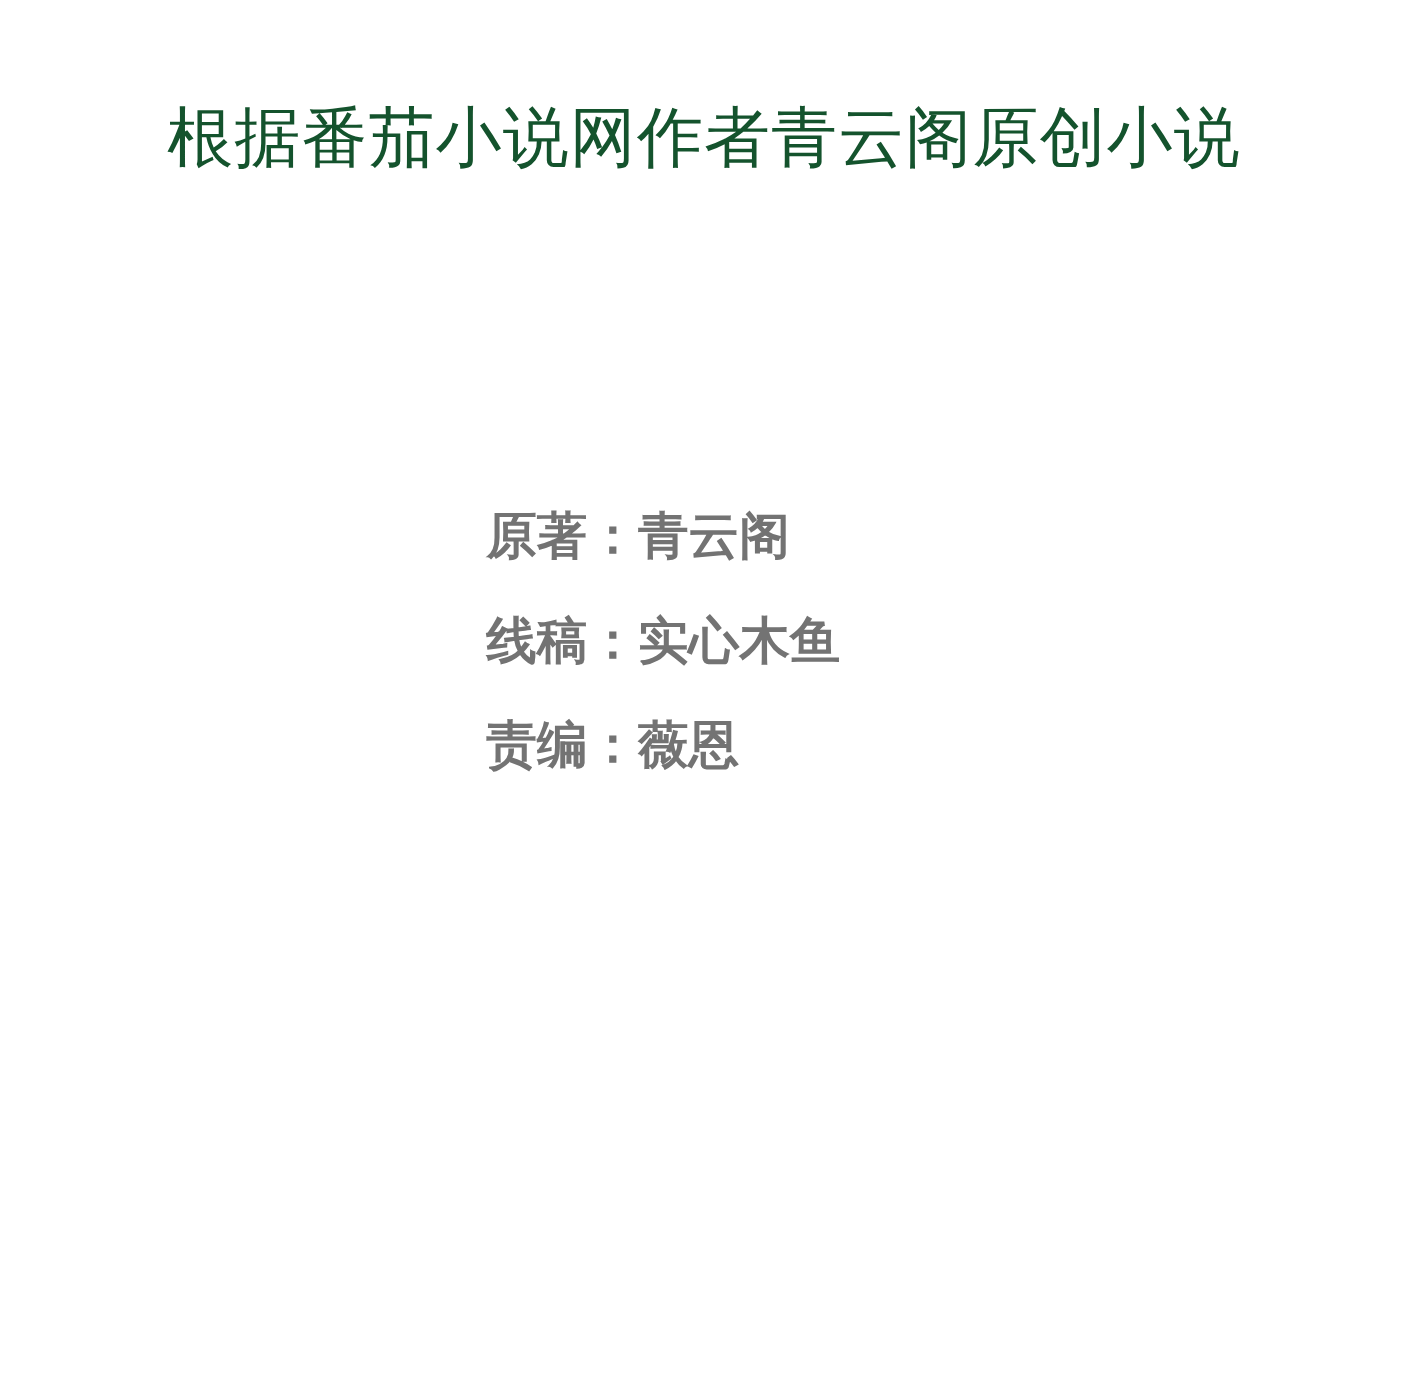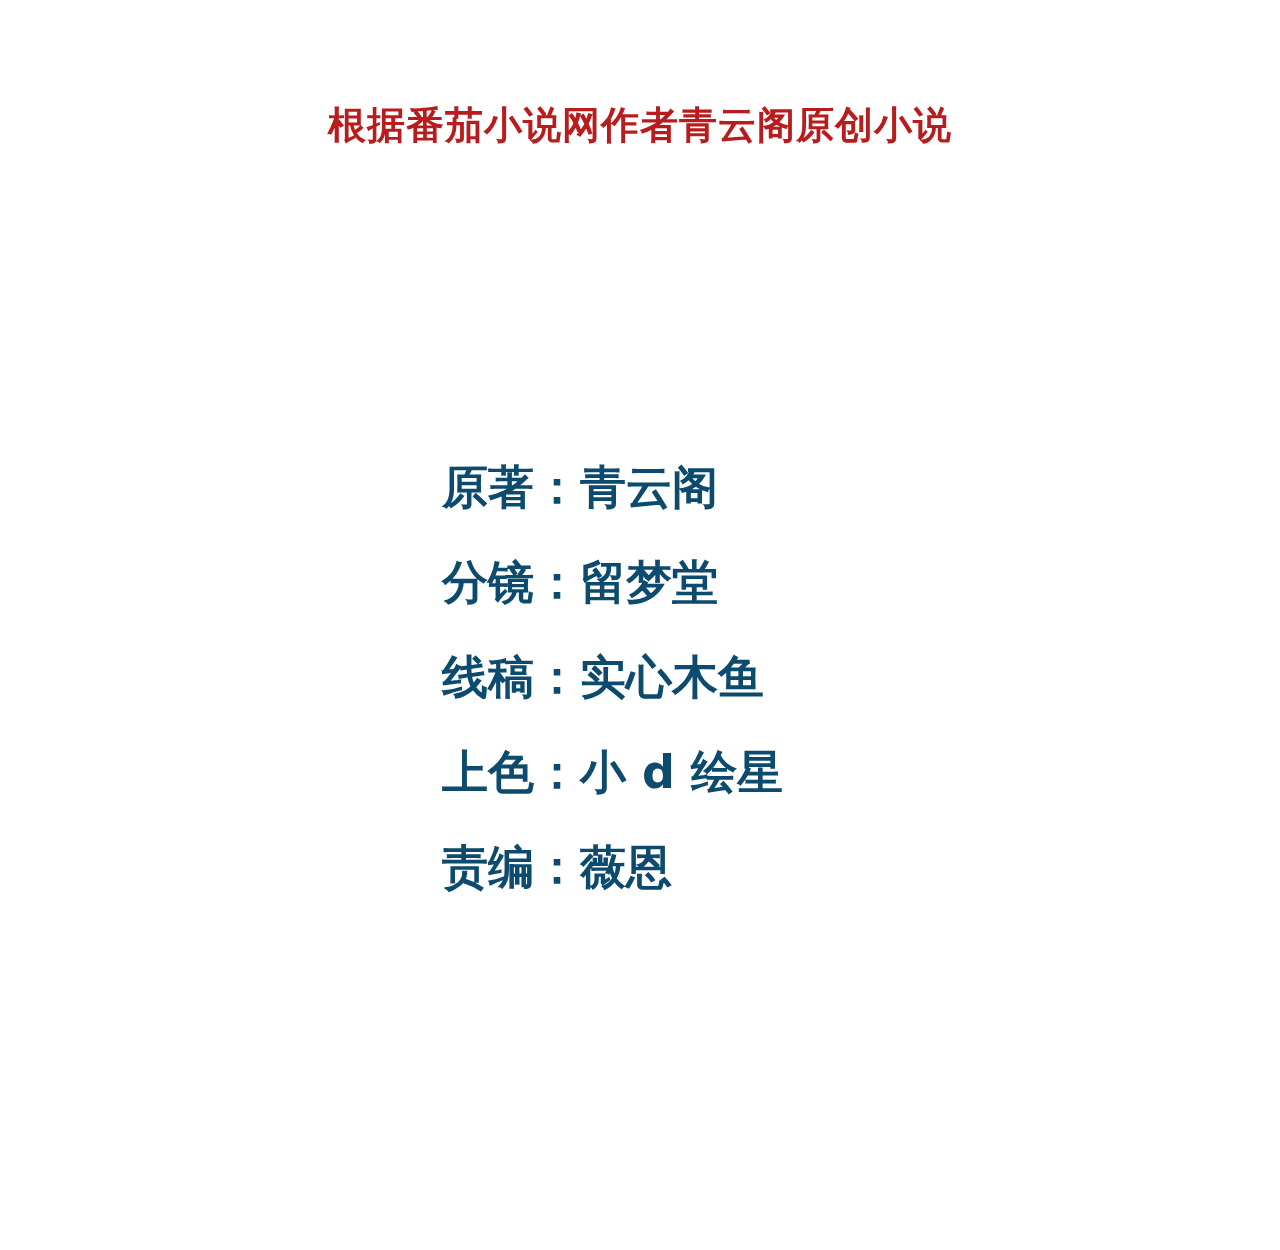--- a/index.html
+++ b/index.html
@@ -23,59 +23,57 @@
     box-sizing: border-box;
   }
 
   
   .header {
     width: 100%;
     padding-top: 86px;
     text-align: center;
   }
   .header-line {
-    font-size: 38px;
-    font-weight: 700;
+    font-size: 60px;
+    font-weight: 400;
     line-height: 78px;
     letter-spacing: 1px;
-    color: #b91c1c;
+    color: #14532d;
     white-space: nowrap;
   }
 
   
   .credits {
     position: absolute;
     top: 440px;
     left: 0;
     width: 100%;
     display: flex;
     flex-direction: column;
     align-items: flex-start;
     padding-left: 442px;
     box-sizing: border-box;
   }
   .credit-row {
     font-size: 46px;
     font-weight: 700;
     line-height: 95px;
-    color: #0c4a6e;
+    color: #737373;
     white-space: nowrap;
     display: block;
   }
 </style>
 </head>
 <body>
 
 <div class="page">
 
   <div class="header">
     <div class="header-line">根据番茄小说网作者青云阁原创小说</div>
   </div>
 
   <div class="credits">
     <div class="credit-row">原著：青云阁</div>
-    <div class="credit-row">分镜：留梦堂</div>
     <div class="credit-row">线稿：实心木鱼</div>
-    <div class="credit-row">上色：小 d 绘星</div>
     <div class="credit-row">责编：薇恩</div>
   </div>
 
 </div>
 
 </body></html>

